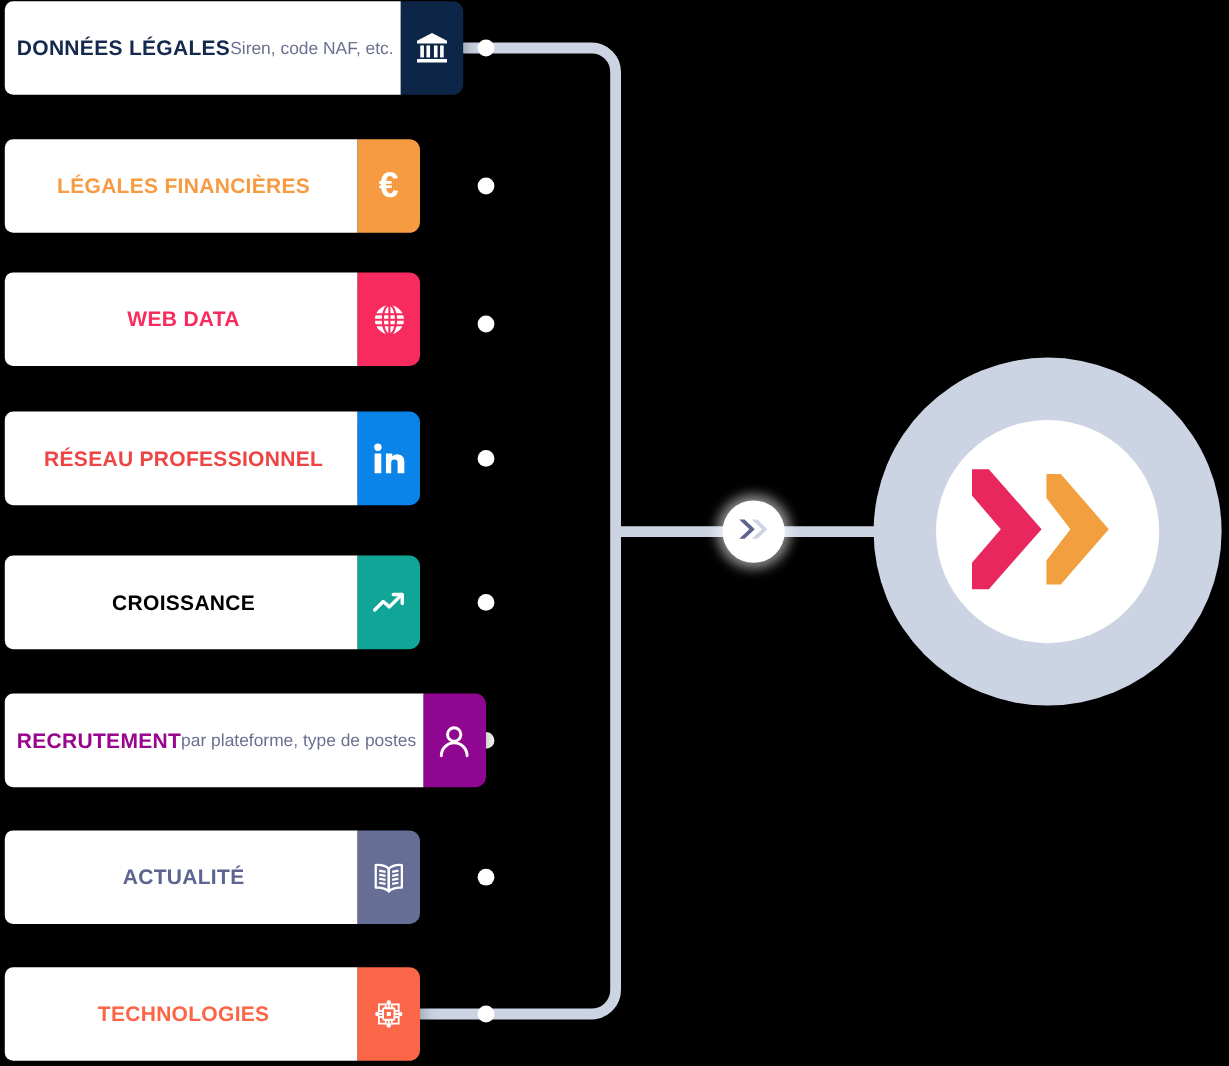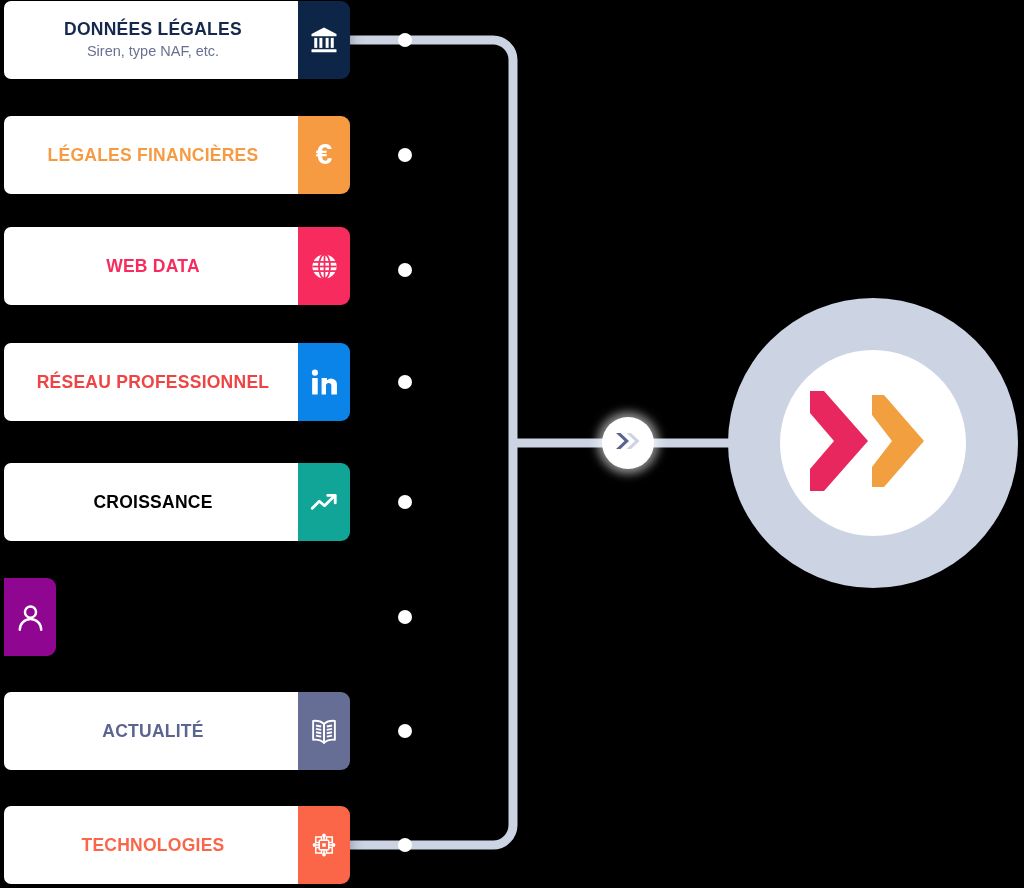--- a/index.html
+++ b/index.html
@@ -27,21 +27,21 @@
     display: flex;
     align-items: stretch;
     filter: drop-shadow(0 3px 7px rgba(0,0,0,0.35));
   }
   .card-body {
     position: relative;
     flex: 1 1 auto;
     background: #ffffff;
     border-radius: 7px 0 0 7px;
     display: flex;
-    flex-direction: column;
+    flex-direction: row;
     align-items: center;
     justify-content: center;
     text-align: center;
     padding: 0 6px 0 10px;
     box-sizing: border-box;
   }
   .card-title {
     font-size: 17.5px;
     font-weight: bold;
     letter-spacing: 0.25px;
@@ -178,21 +178,21 @@
     <circle cx="405" cy="382" r="7" fill="#ffffff"></circle>
     <circle cx="405" cy="502" r="7" fill="#ffffff"></circle>
     <circle cx="405" cy="617" r="7" fill="#ffffff"></circle>
     <circle cx="405" cy="731" r="7" fill="#ffffff"></circle>
     <circle cx="405" cy="845" r="7" fill="#ffffff"></circle>
   </svg>
 
   <div class="card" style="top:1px">
     <div class="card-body">
       <div class="card-title" style="color:#14294b">DONNÉES LÉGALES</div>
-      <div class="card-sub">Siren, type NAF, etc.</div>
+      <div class="card-sub">Siren, code NAF, etc.</div>
     </div>
     <div class="card-icon" style="background:#0d2647">
       <span>
         <svg width="30" height="30" viewBox="0 0 24 24" fill="#fff">
           <path d="M12 2 L22 7.2 V9 H2 V7.2 Z"></path>
           <rect x="4.2" y="10.3" width="2.4" height="8"></rect>
           <rect x="8.3" y="10.3" width="2.4" height="8"></rect>
           <rect x="13.3" y="10.3" width="2.4" height="8"></rect>
           <rect x="17.4" y="10.3" width="2.4" height="8"></rect>
           <rect x="2" y="19.3" width="20" height="2.4" rx="0.4"></rect>
@@ -260,20 +260,24 @@
       <span>
         <svg width="31" height="31" viewBox="0 0 24 24" fill="none" stroke="#fff" stroke-width="2.2" stroke-linecap="round" stroke-linejoin="round">
           <polyline points="2.5,16.5 8,11 12,14.5 20,6.5"></polyline>
           <polyline points="14.5,6.5 20.3,6.5 20.3,12.3"></polyline>
         </svg>
       </span>
     </div>
   </div>
 
   <div class="card" style="top:578px">
+    <div class="card-body">
+      <div class="card-title" style="color:#99058f">RECRUTEMENT</div>
+      <div class="card-sub">par plateforme, type de postes</div>
+    </div>
     <div class="card-icon" style="background:#8f0690">
       <span>
         <svg width="31" height="31" viewBox="0 0 24 24" fill="none" stroke="#fff" stroke-width="1.9" stroke-linecap="round">
           <circle cx="12" cy="7.8" r="4.3"></circle>
           <path d="M3.7 21.5 a8.3 8.3 0 0 1 16.6 0"></path>
         </svg>
       </span>
     </div>
   </div>
 

